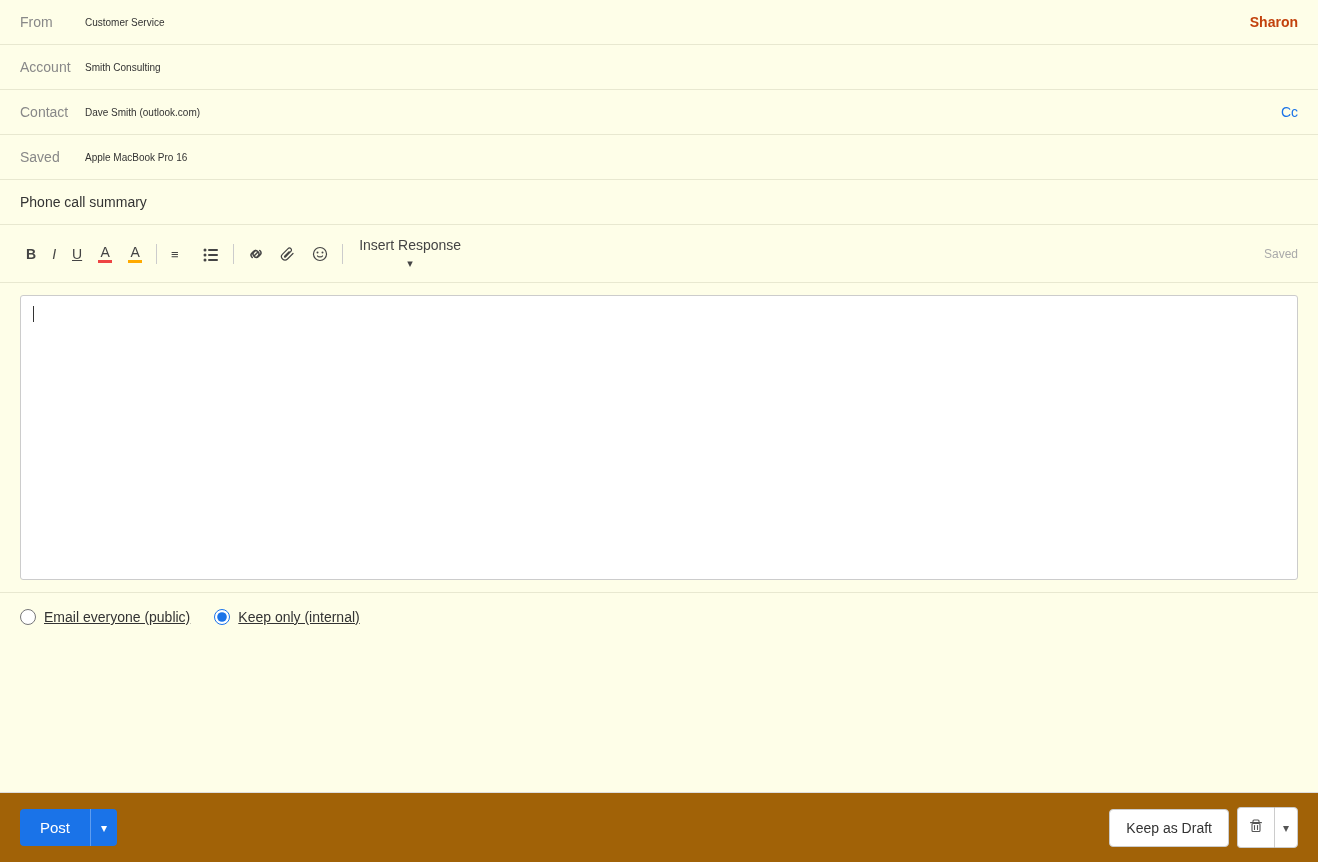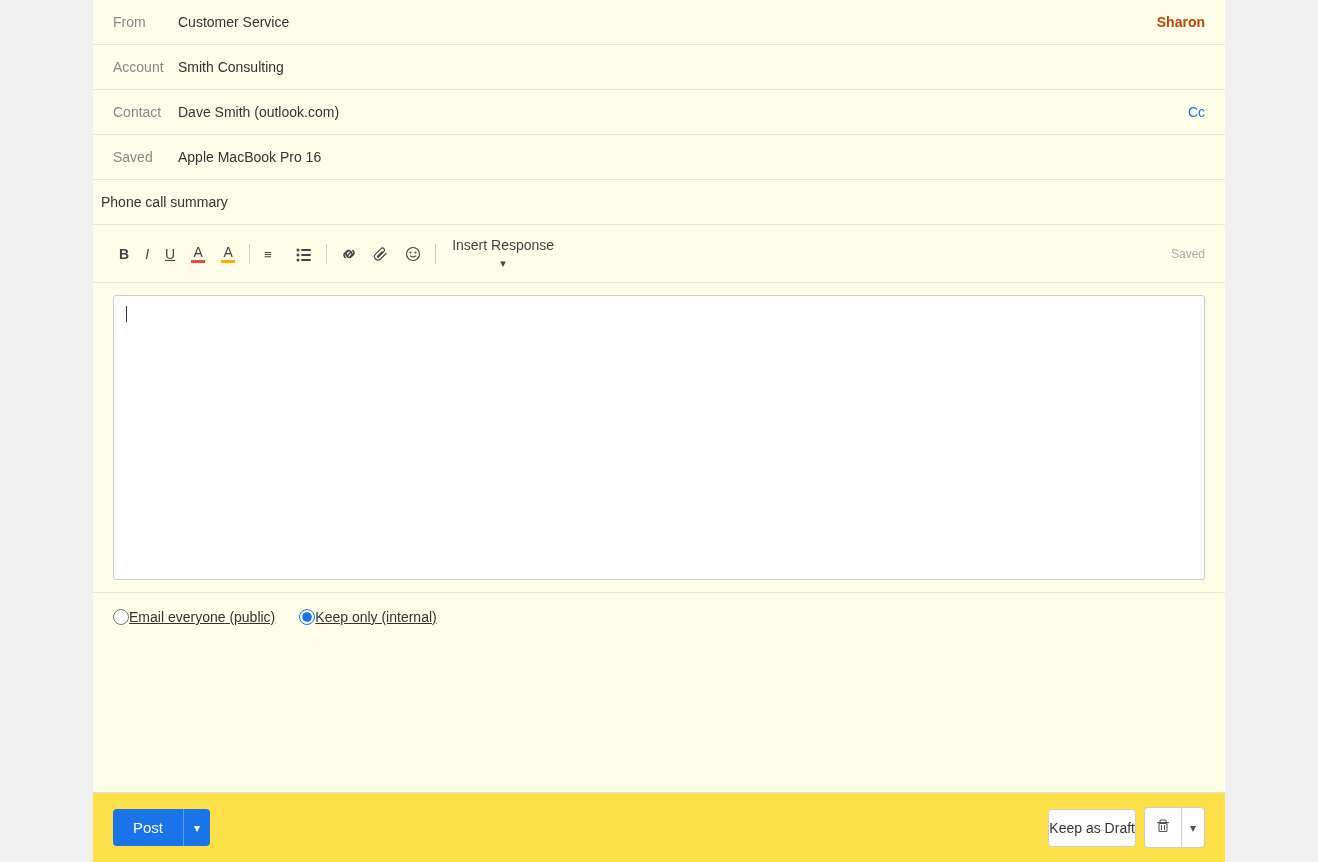--- a/index.html
+++ b/index.html
@@ -6,21 +6,21 @@
     body {
       font-family: -apple-system, BlinkMacSystemFont, 'Segoe UI', Arial, sans-serif;
       font-size: 14px;
       background: #f0f0f0;
       display: flex;
       align-items: center;
       justify-content: center;
       min-height: 100vh;
     }
     .outer-wrapper {
-      width: 1132px;
+      width: 1318px;
       min-height: 862px;
       background: #fff;
       display: flex;
       flex-direction: column;
     }
     .compose-area {
       background: #fefee8;
       flex: 1;
       padding: 0;
     }
@@ -32,37 +32,37 @@
       position: relative;
     }
     .field-label {
       color: #888;
       font-size: 14px;
       min-width: 65px;
       flex-shrink: 0;
     }
     .field-value {
       color: #333;
-      font-size: 14px;
+      font-size: 10px;
       flex: 1;
     }
     .field-right {
       margin-left: auto;
       font-size: 14px;
     }
     .field-right-sharon {
       font-weight: bold;
       color: #c2410c;
     }
     .field-right-cc {
       color: #1a73e8;
       cursor: pointer;
     }
     .subject-row {
-      padding: 14px 8px;
+      padding: 14px 20px;
       border-bottom: 1px solid #e8e8d0;
     }
     .subject-text {
       color: #333;
       font-size: 14px;
     }
     .toolbar-row {
       display: flex;
       align-items: center;
       padding: 8px 20px;
@@ -128,36 +128,37 @@
     .radio-row {
       display: flex;
       align-items: center;
       padding: 16px 20px;
       gap: 24px;
       border-top: 1px solid #e8e8d0;
     }
     .radio-option {
       display: flex;
       align-items: flex-end;
+      gap: 8px;
       cursor: pointer;
     }
     .radio-option input[type="radio"] {
       width: 16px;
       height: 16px;
       cursor: pointer;
       accent-color: #1a73e8;
     }
     .radio-label {
       font-size: 14px;
       color: #333;
       text-decoration: underline;
       cursor: pointer;
     }
     .bottom-bar {
-      background: #fde047;
+      background: #a16207;
       border-top: 1px solid #ddd;
       padding: 14px 20px;
       display: flex;
       align-items: center;
       gap: 8px;
     }
     .post-btn-group {
       display: flex;
       align-items: stretch;
     }
@@ -177,21 +178,21 @@
       color: #fff;
       border: none;
       padding: 10px 10px;
       font-size: 12px;
       border-radius: 0 4px 4px 0;
       cursor: pointer;
     }
     .keep-draft-btn {
       background: #fff;
       border: 1px solid #ccc;
-      padding: 10px 0;
+      padding: 10px 16px;
       font-size: 14px;
       border-radius: 4px;
       cursor: pointer;
       margin-left: auto;
       color: #333;
     }
     .trash-btn-group {
       display: flex;
       align-items: stretch;
     }

